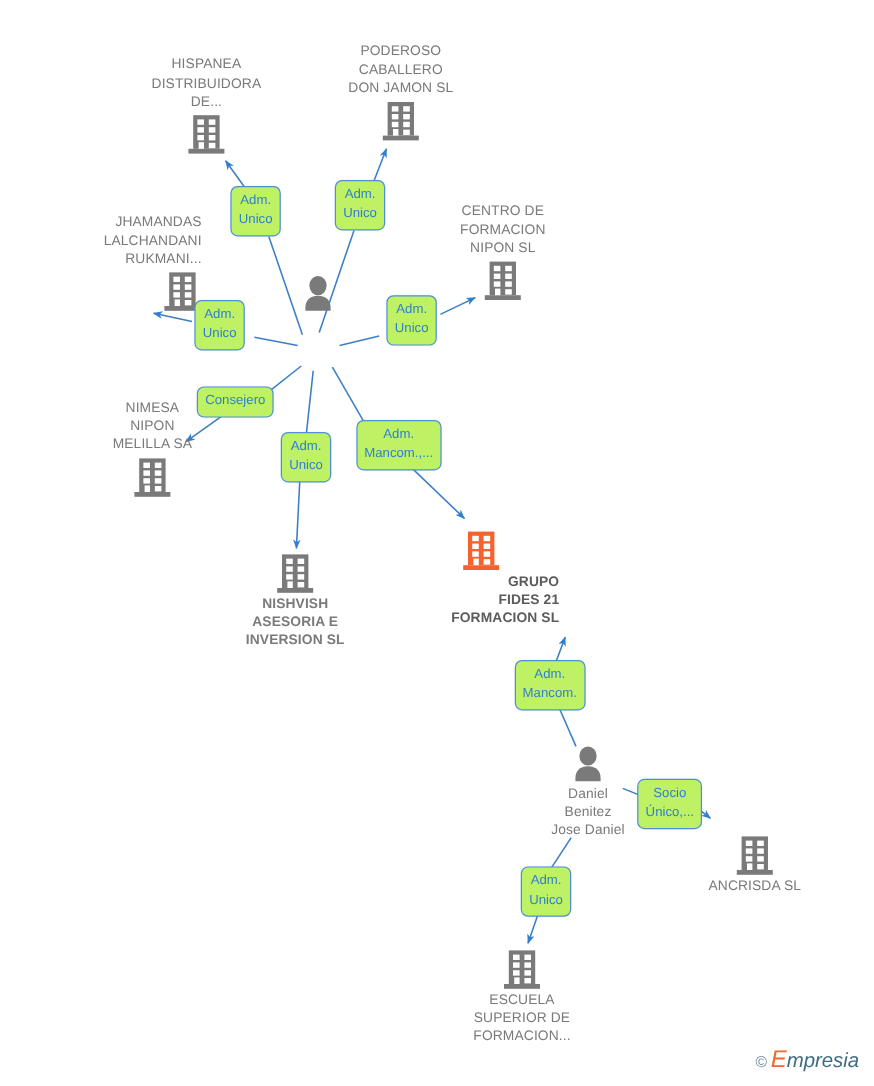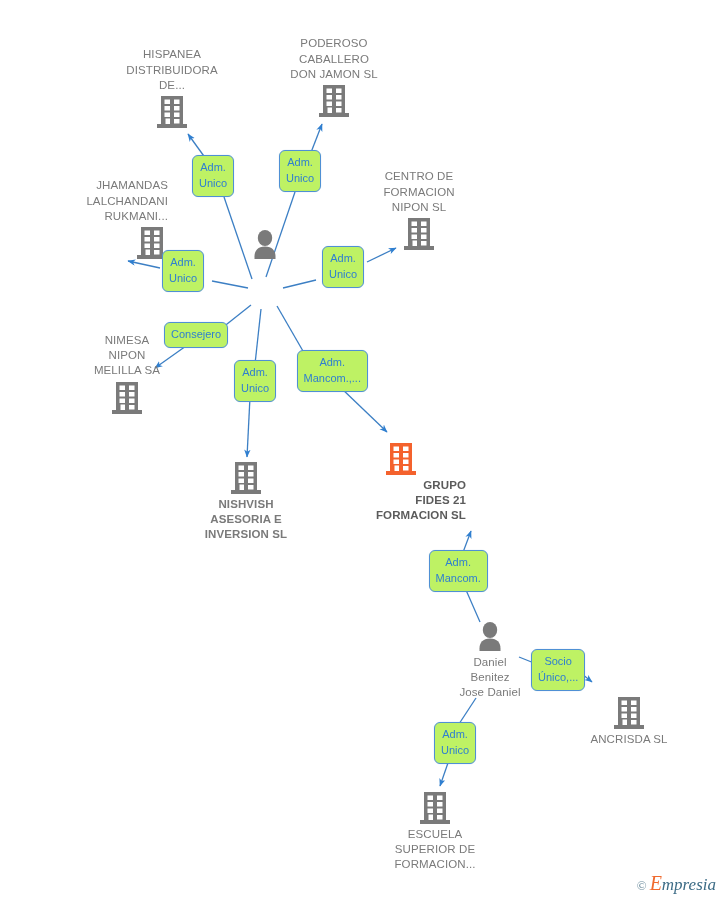--- a/index.html
+++ b/index.html
@@ -70,21 +70,21 @@
   }
   .badge span {
     display: block;
   }
   .watermark {
     position: absolute;
     right: 12px;
     bottom: 10px;
     font-size: 15px;
     color: #5c7e93;
-    font-family: Liberation Serif, serif;
+    font-family: Liberation Sans, sans-serif;
     white-space: nowrap;
   }
   .watermark .c {
     font-size: 13px;
     color: #6d8d9e;
     margin-right: 3px;
   }
   .watermark .brand {
     font-style: italic;
     font-size: 17px;

